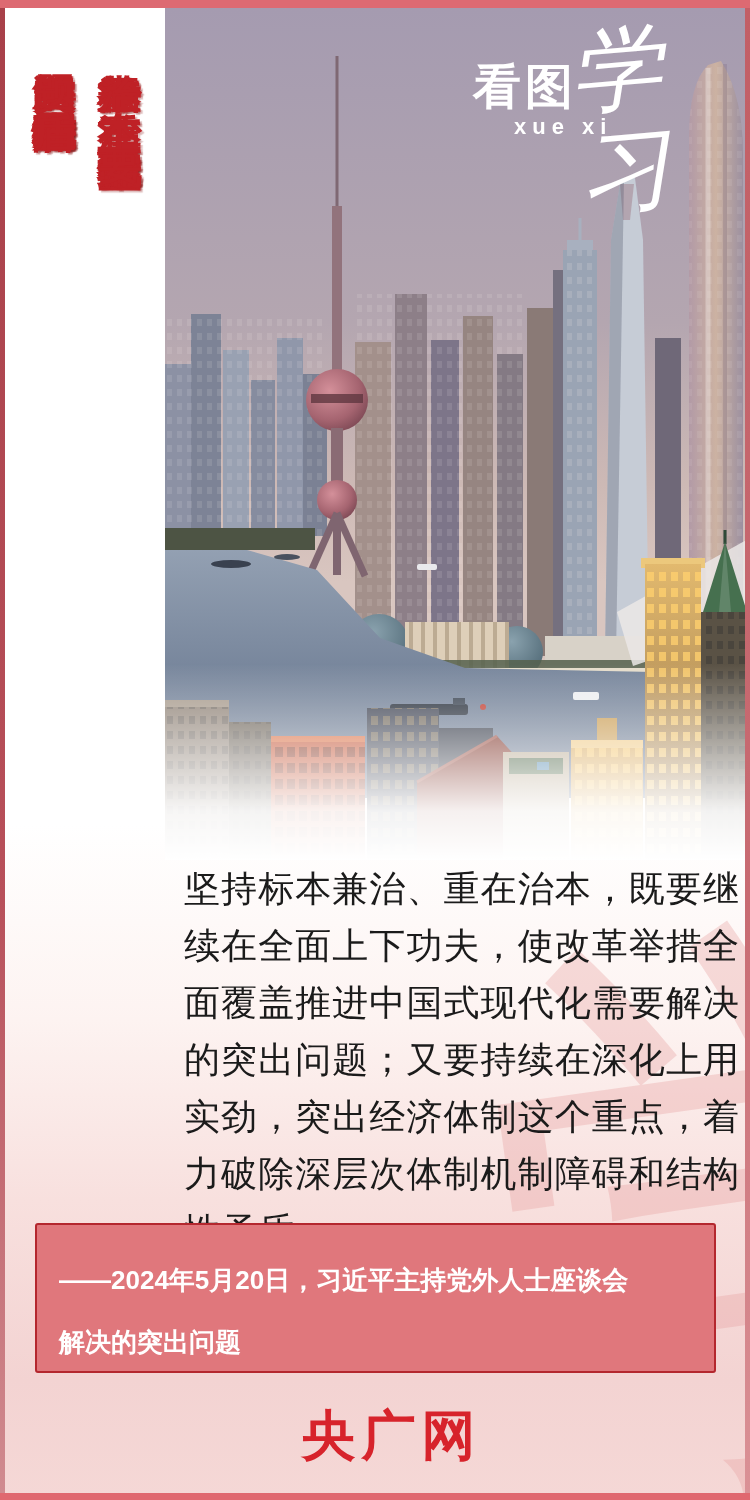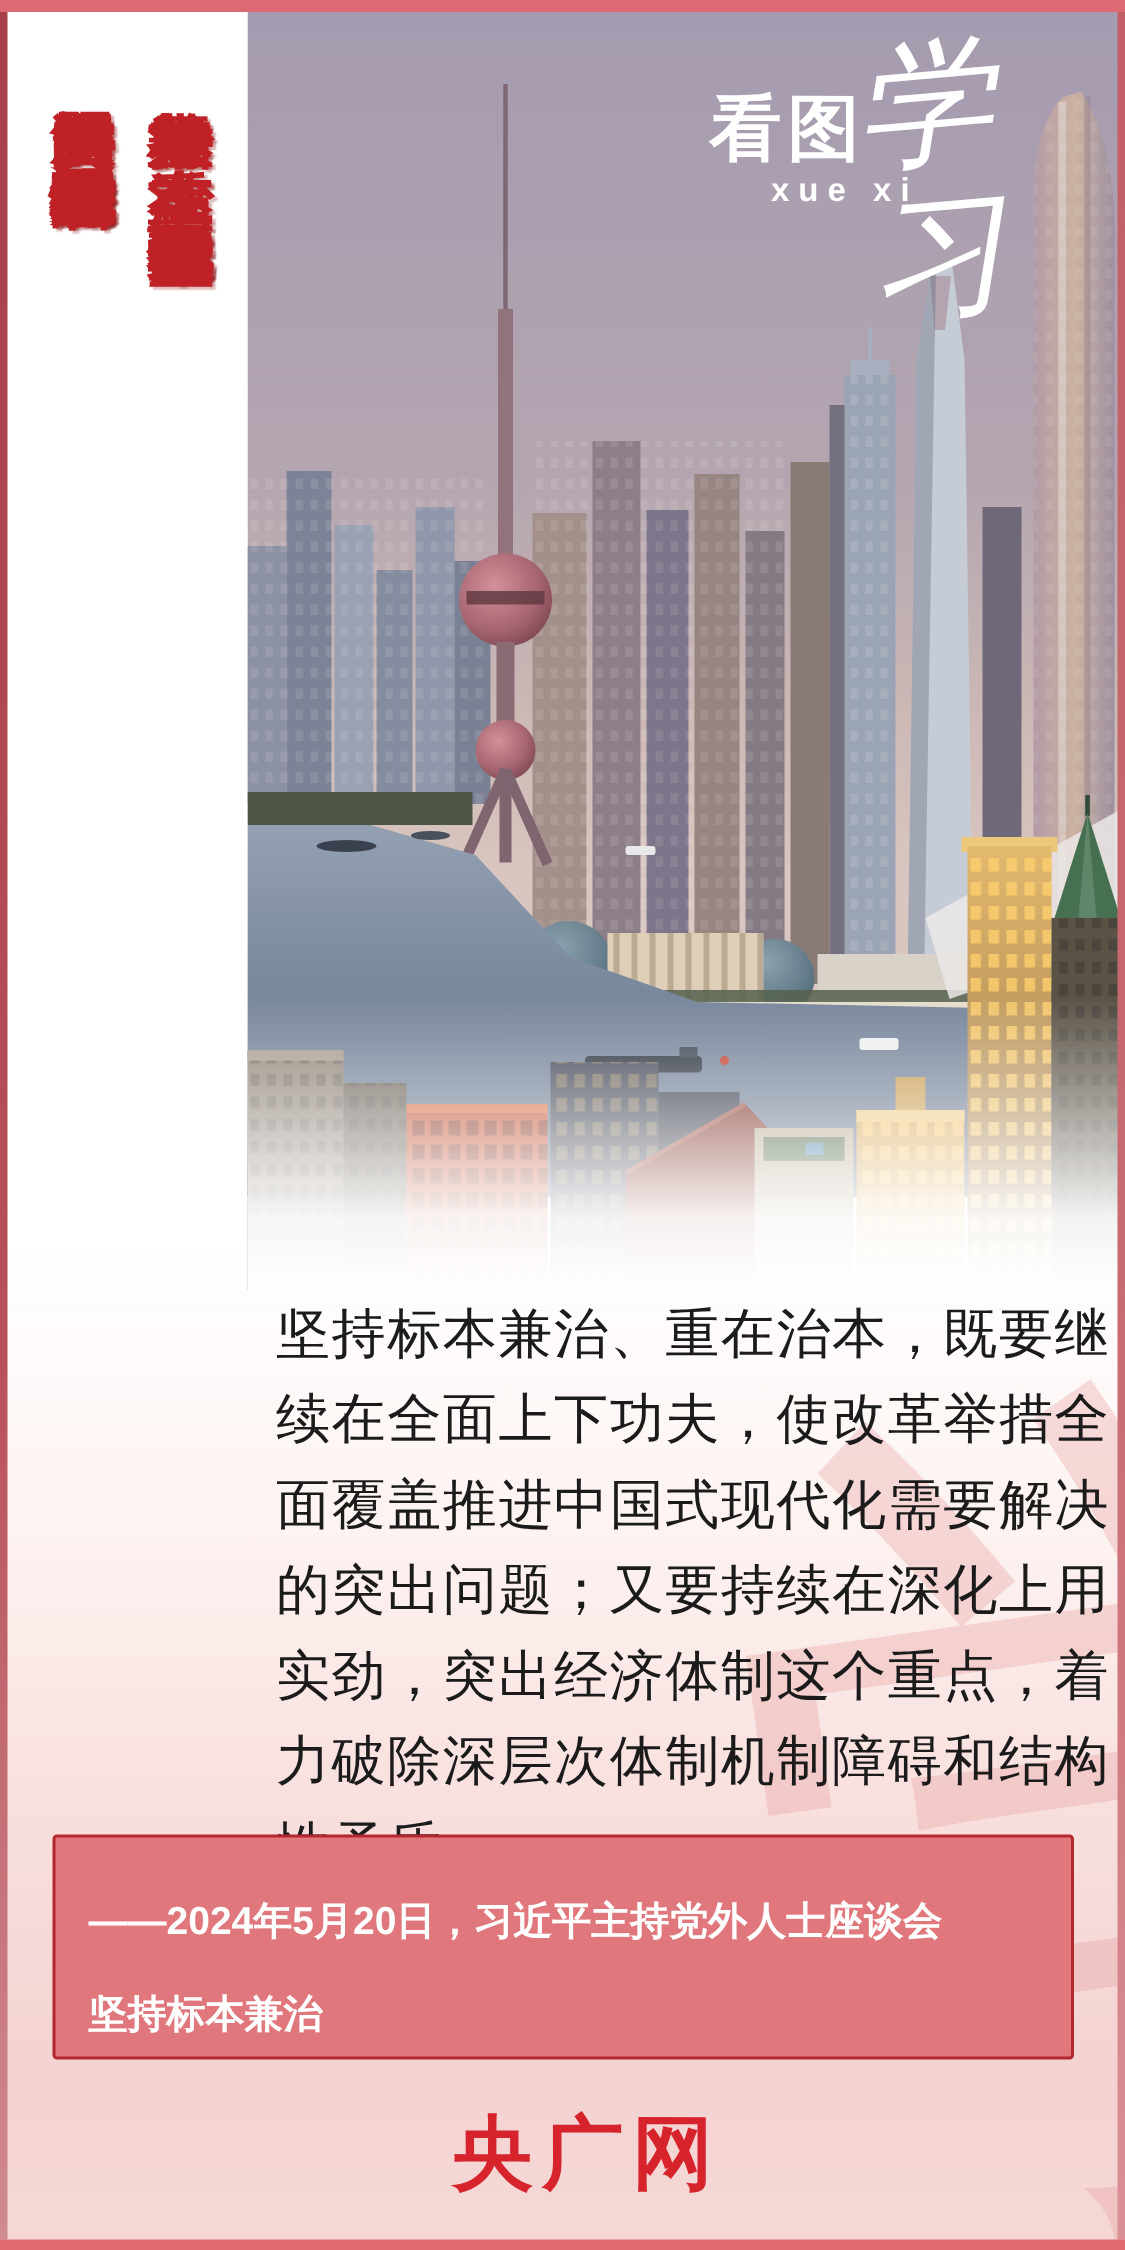--- a/index.html
+++ b/index.html
@@ -225,21 +225,21 @@
 
   <div class="headline">
     <div class="hcol">坚持标本兼治　重在治本　改革举措全面覆盖推进中国式现代化需要</div>
     <div class="hcol">解决的突出问题　着力破除深层次体制机制障碍和结构性矛盾</div>
   </div>
 
   <div class="body-text">坚持标本兼治、重在治本，既要继续在全面上下功夫，使改革举措全面覆盖推进中国式现代化需要解决的突出问题；又要持续在深化上用实劲，突出经济体制这个重点，着力破除深层次体制机制障碍和结构性矛盾。</div>
 
   <div class="attr-box">
     <div>——2024年5月20日，习近平主持党外人士座谈会</div>
-    <div>坚持标本兼治</div>
+    <div>解决的突出问题</div>
   </div>
 
   <div class="publisher">央广网</div>
 
   <div class="bar-top"></div>
   <div class="stripe-left"></div>
   <div class="stripe-right"></div>
   <div class="bar-bottom"></div>
 
 </div>

